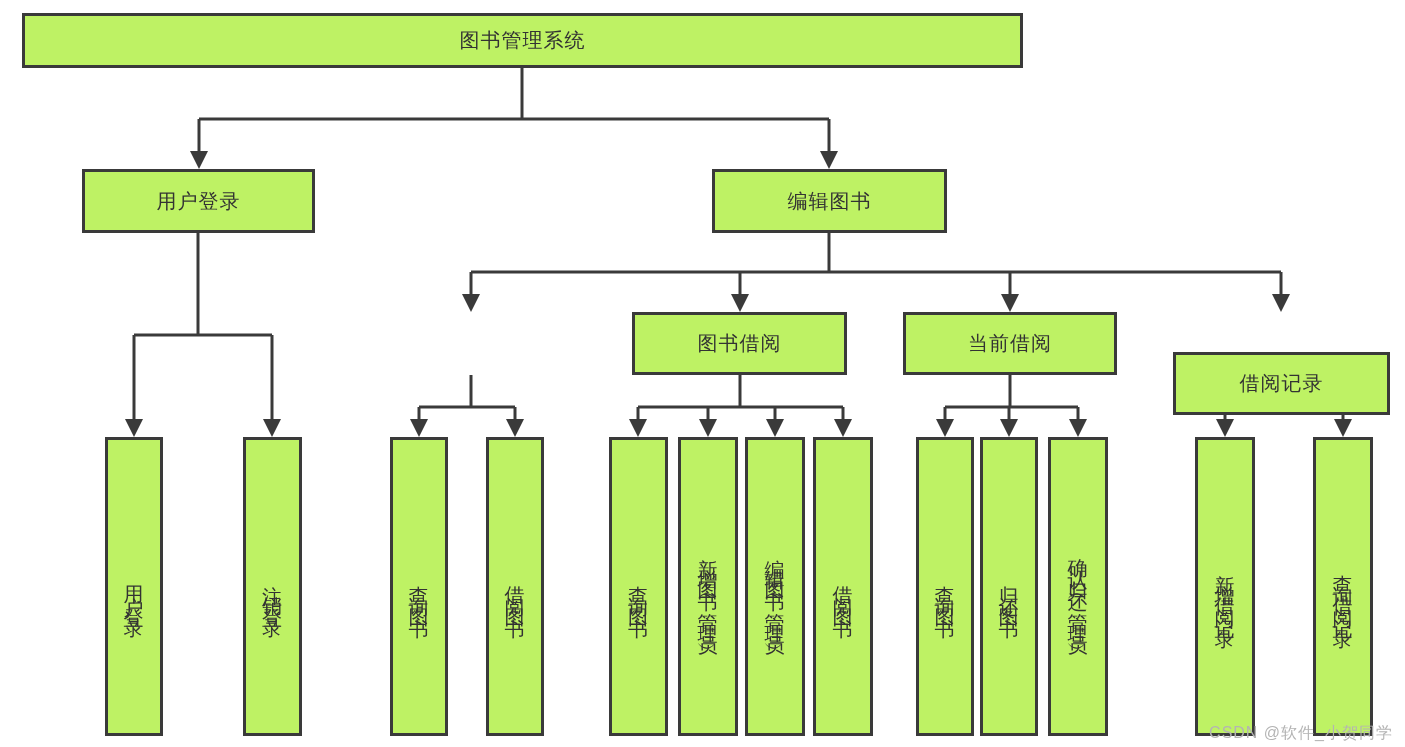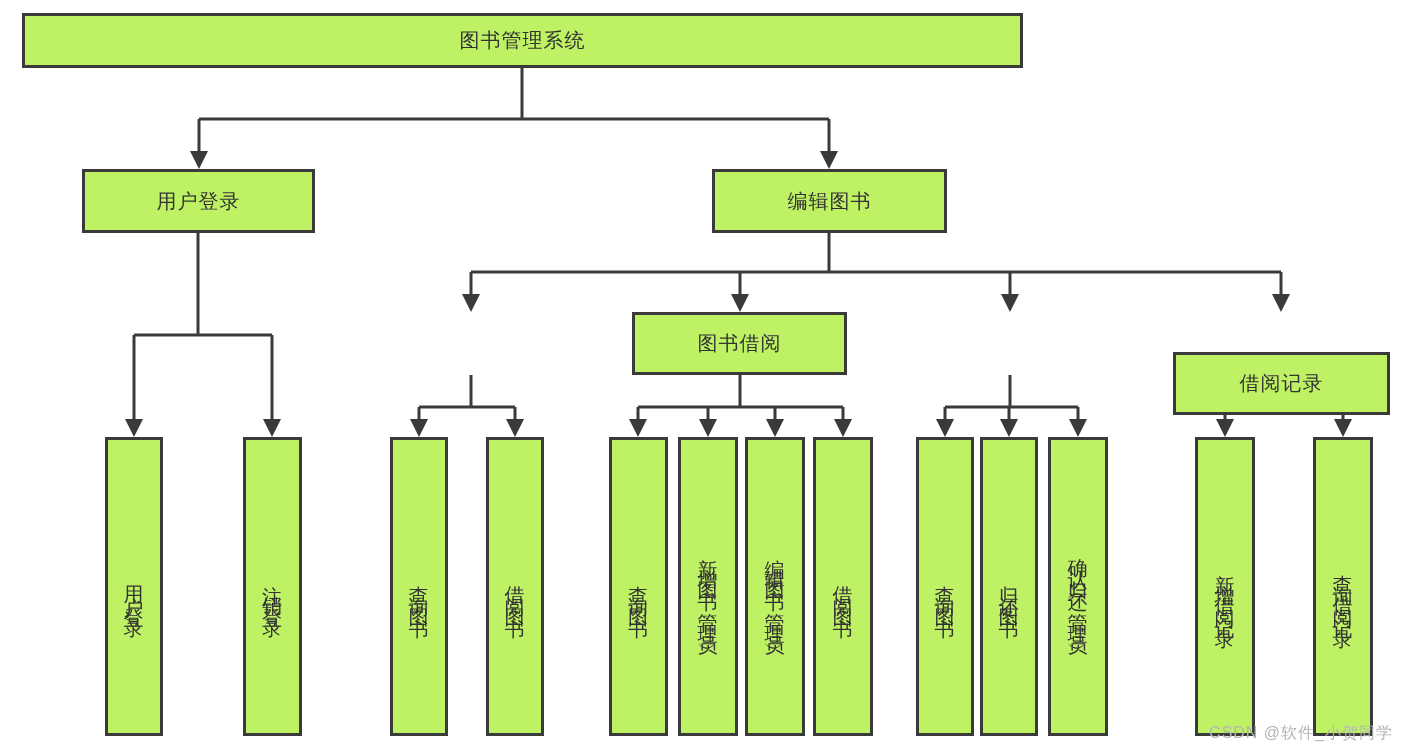--- a/index.html
+++ b/index.html
@@ -134,20 +134,23 @@
   <div class="node h" style="left:82px;top:169px;width:233px;height:64px;">
     <span class="lbl">用户登录</span>
   </div>
   <div class="node h" style="left:712px;top:169px;width:235px;height:64px;">
     <span class="lbl">编辑图书</span>
   </div>
 
   <div class="node h" style="left:632px;top:312px;width:215px;height:63px;">
     <span class="lbl">图书借阅</span>
   </div>
+  <div class="node h" style="left:903px;top:312px;width:214px;height:63px;">
+    <span class="lbl">当前借阅</span>
+  </div>
   <div class="node h" style="left:1173px;top:312px;width:217px;height:63px;margin-top:40px;">
     <span class="lbl">借阅记录</span>
   </div>
 
   <div class="node v" style="left:105px;top:437px;width:58px;height:299px;">
     <span class="lbl">用户登录</span>
   </div>
   <div class="node v" style="left:243px;top:437px;width:59px;height:299px;">
     <span class="lbl">注销登录</span>
   </div>

